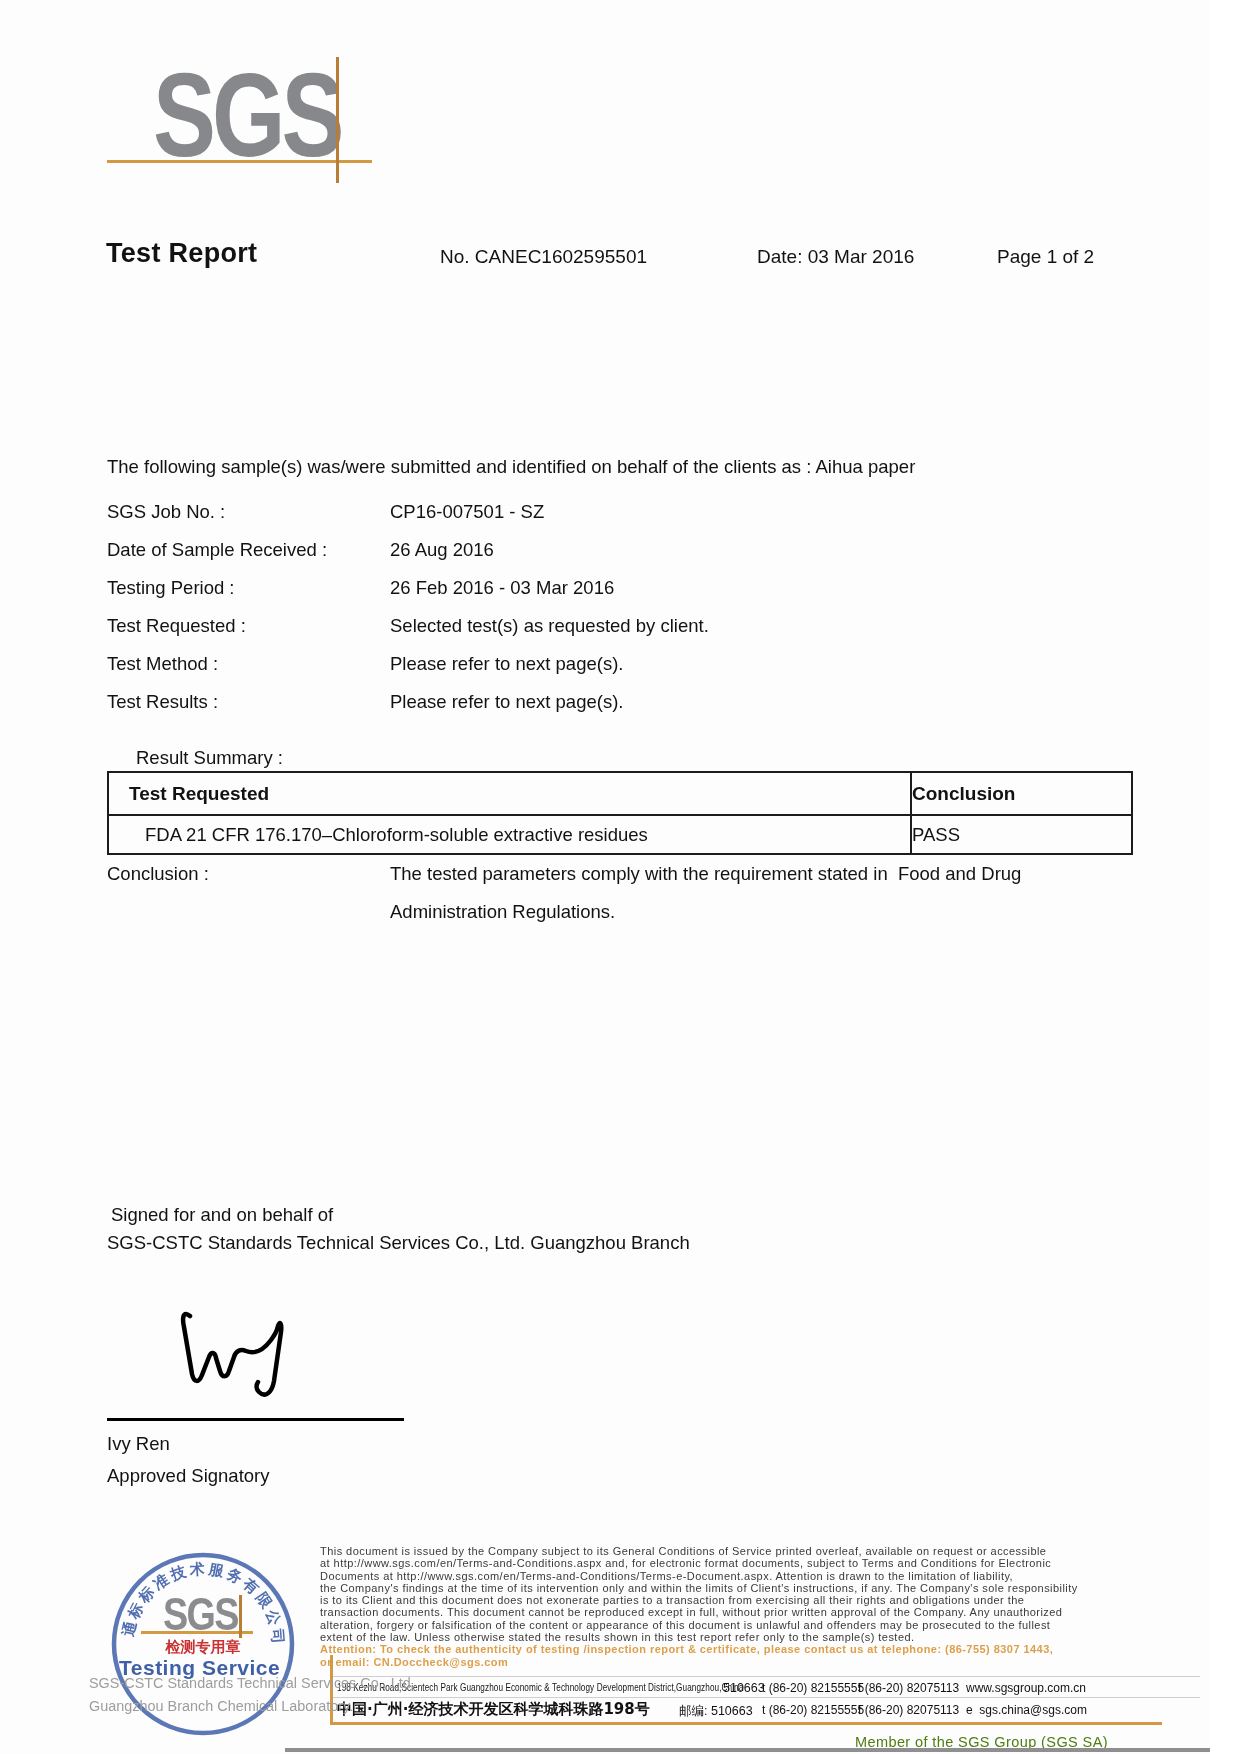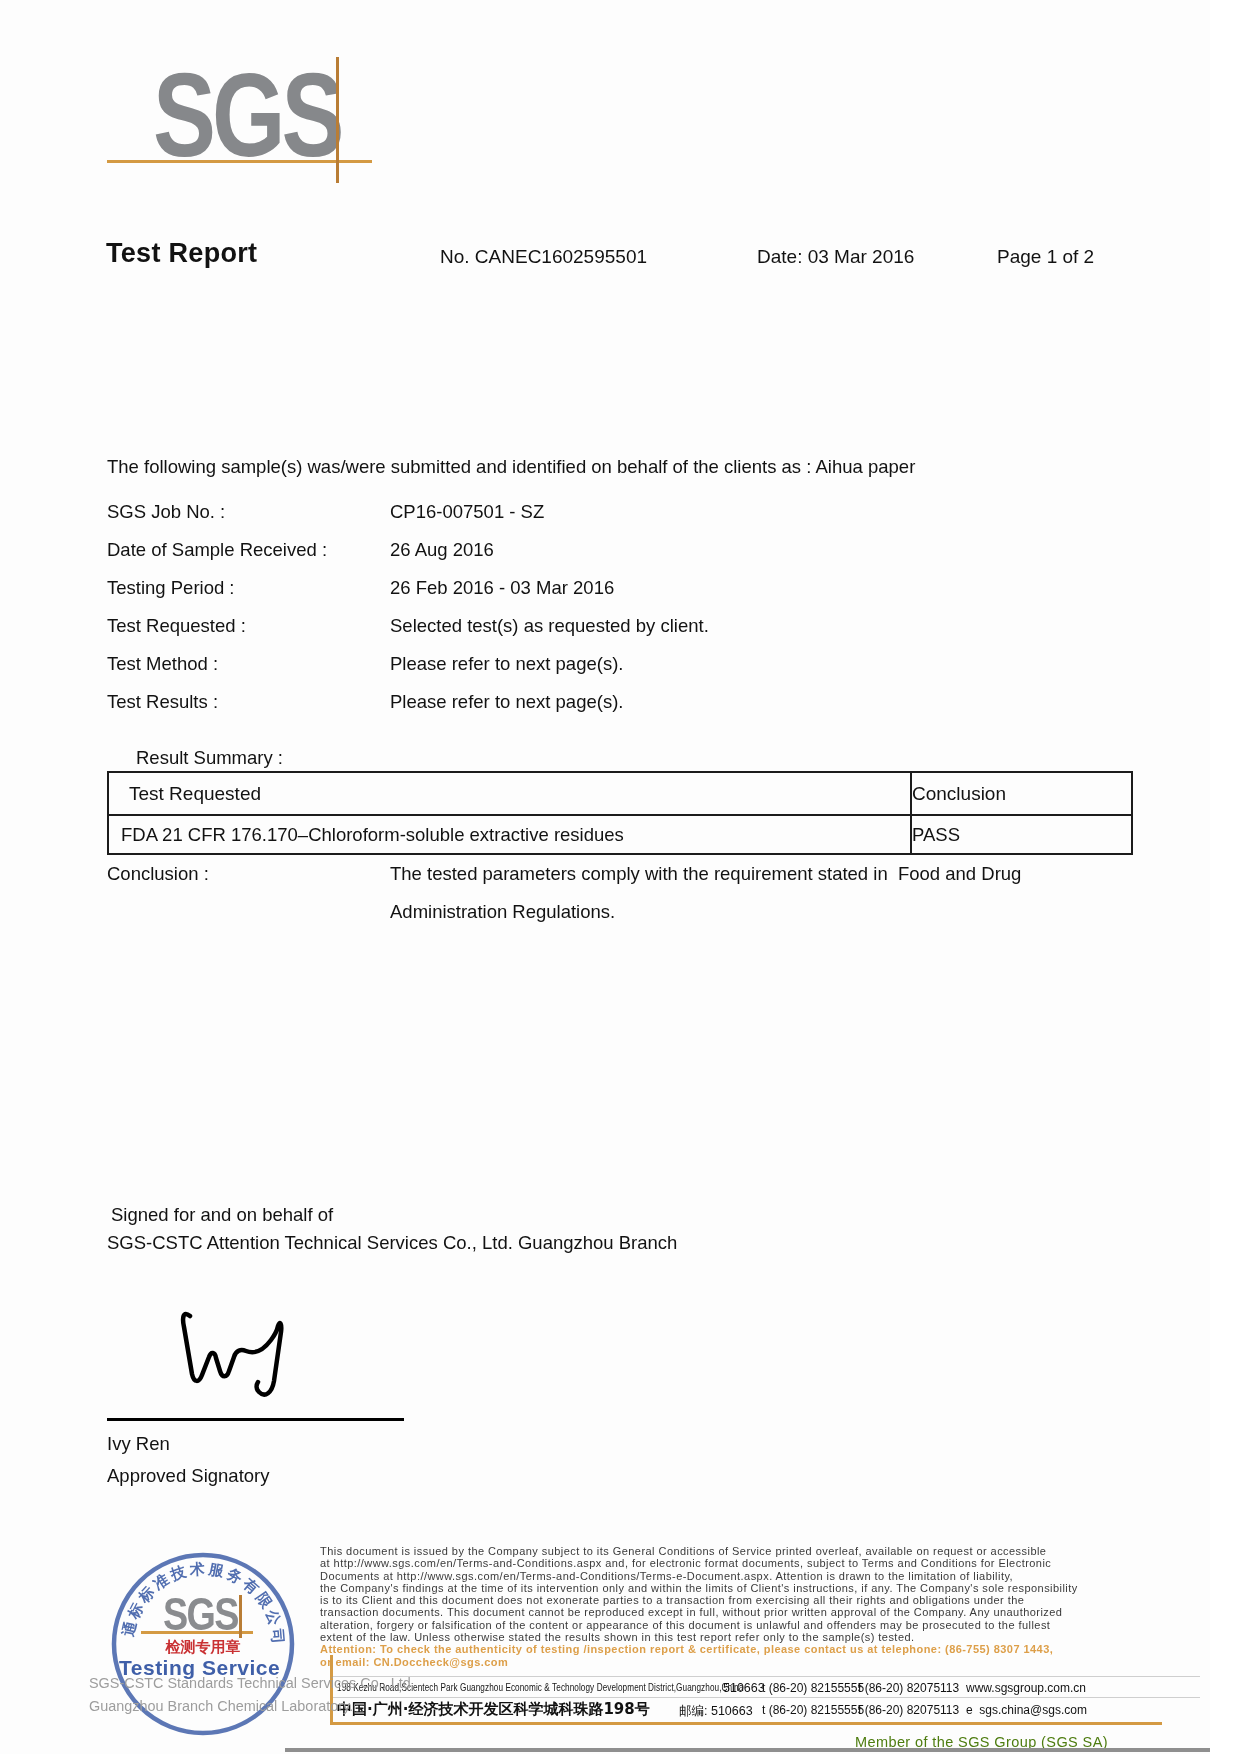--- a/index.html
+++ b/index.html
@@ -23,23 +23,23 @@
   
   .intro{left:107px;top:456px;font-size:18.5px;}
   .kv{position:absolute;left:107px;top:501px;}
   .kv-row{position:relative;height:38px;font-size:18.5px;}
   .kv-label{position:absolute;left:0;white-space:pre;}
   .kv-value{position:absolute;left:283px;white-space:pre;}
   .result-label{left:108px;top:747px;font-size:18.5px;margin-left:28px;}
 
   .summary-table{position:absolute;left:107px;top:771px;width:1026px;border-collapse:collapse;table-layout:fixed;}
   .summary-table th,.summary-table td{border:2px solid #1c1c1c;white-space:pre;overflow:hidden;}
-  .summary-table th{height:41px;font-size:19px;font-weight:normal;text-align:left;padding:0 0 0 20px;}
+  .summary-table th{height:41px;font-size:19px;font-weight:bold;text-align:left;padding:0 0 0 20px;}
   .summary-table th.conc,.summary-table td.conc{width:219px;text-align:left;padding:0;}
-  .summary-table td{height:37px;font-size:18.5px;padding:0 0 0 12px;}
+  .summary-table td{height:37px;font-size:18.5px;padding:0 0 0 36px;}
 
   .conclusion-label{left:107px;top:863px;font-size:18.5px;}
   .conclusion-l1{left:390px;top:863px;font-size:18.5px;}
   .conclusion-l2{left:390px;top:901px;font-size:18.5px;}
 
   
   .signed1{left:111px;top:1204px;font-size:18.5px;}
   .signed2{left:107px;top:1232px;font-size:18.5px;}
   .sig-svg{position:absolute;left:168px;top:1300px;}
   .sig-line{position:absolute;left:107px;top:1418px;width:297px;height:3px;background:#000;}
@@ -143,21 +143,21 @@
       <td class="conc">PASS</td>
     </tr>
   </tbody>
     </table>
 
   <div class="t conclusion-label">Conclusion :</div>
   <div class="t conclusion-l1">The tested parameters comply with the requirement stated in  Food and Drug</div>
   <div class="t conclusion-l2">Administration Regulations.</div>
 
   <div class="t signed1">Signed for and on behalf of</div>
-  <div class="t signed2">SGS-CSTC Attention Technical Services Co., Ltd. Guangzhou Branch</div>
+  <div class="t signed2">SGS-CSTC Standards Technical Services Co., Ltd. Guangzhou Branch</div>
   <svg class="sig-svg" width="125" height="108" viewBox="0 0 125 108">
     <path d="M 22,16 C 15,10 14,18 16,27 L 24,74 C 26,83 31,83 34,75 L 41,57 C 43,51 47,52 48,58 L 52,71
              C 54,78 59,78 61,71 L 66,57 C 68,50 73,49 78,51 C 88,55 97,48 103,40 C 106,36 109,31 110,26
              C 112,20 114,24 113,32 L 106,81 C 104,93 97,98 91,92 C 88,89 88,85 90,82" fill="none" stroke="#000" stroke-width="4.5" stroke-linecap="round" stroke-linejoin="round"></path>
   </svg>
   <div class="sig-line"></div>
   <div class="t sig-name">Ivy Ren</div>
   <div class="t sig-role">Approved Signatory</div>
 
   <div class="stamp">

